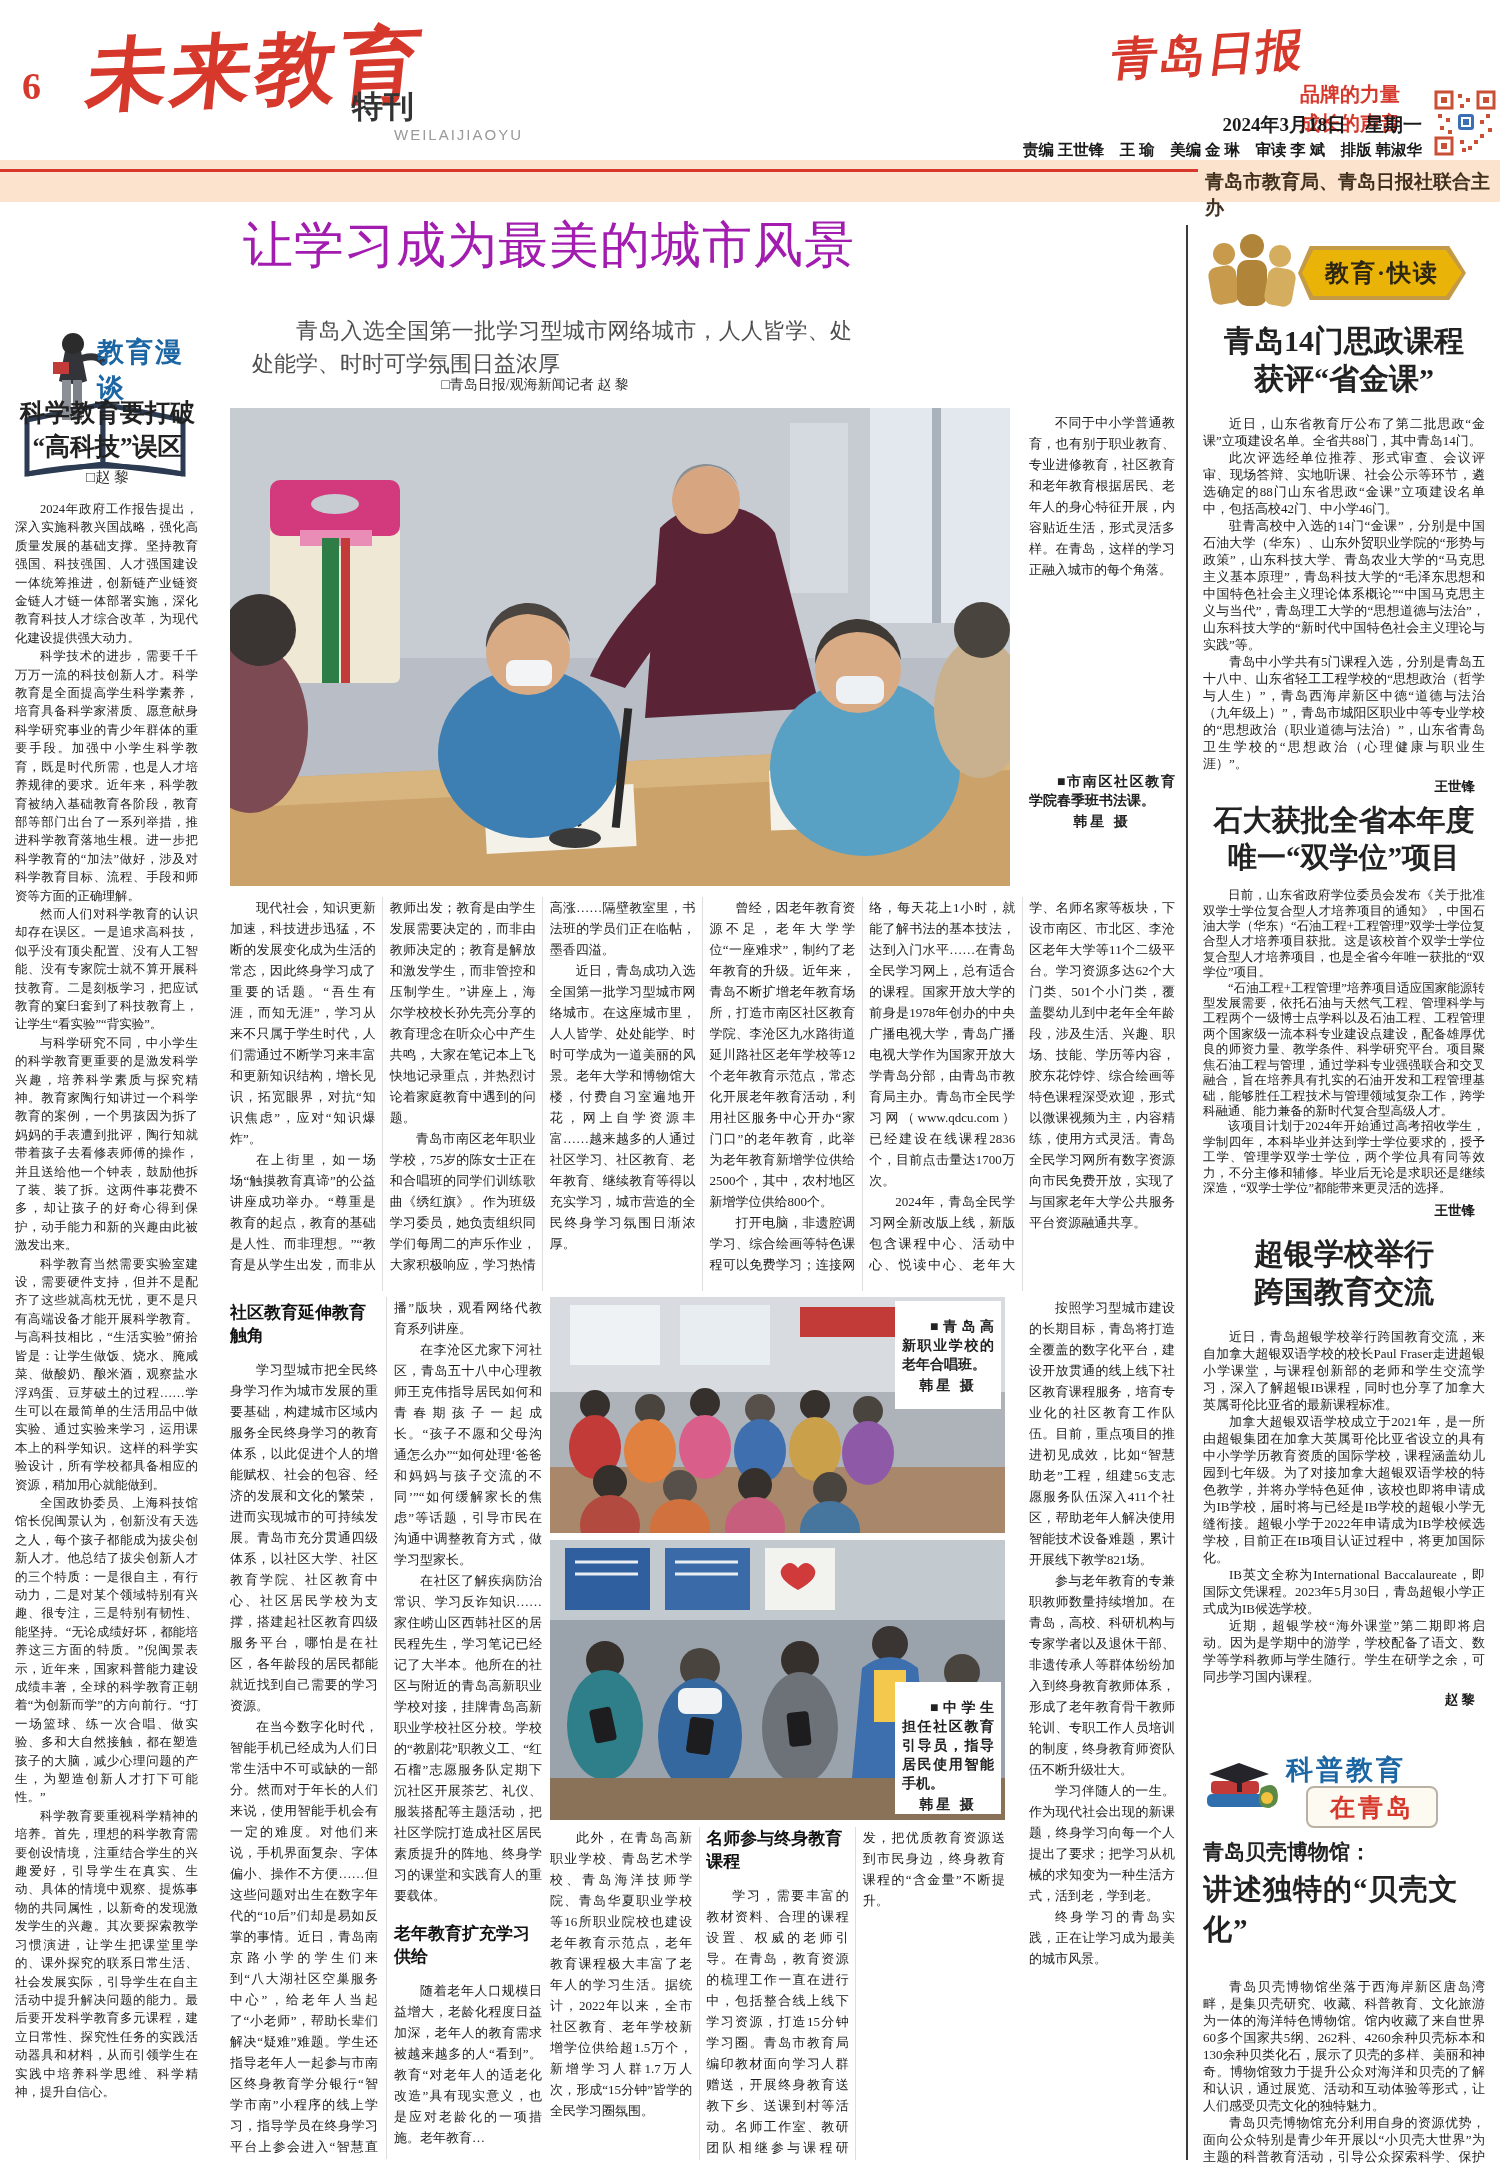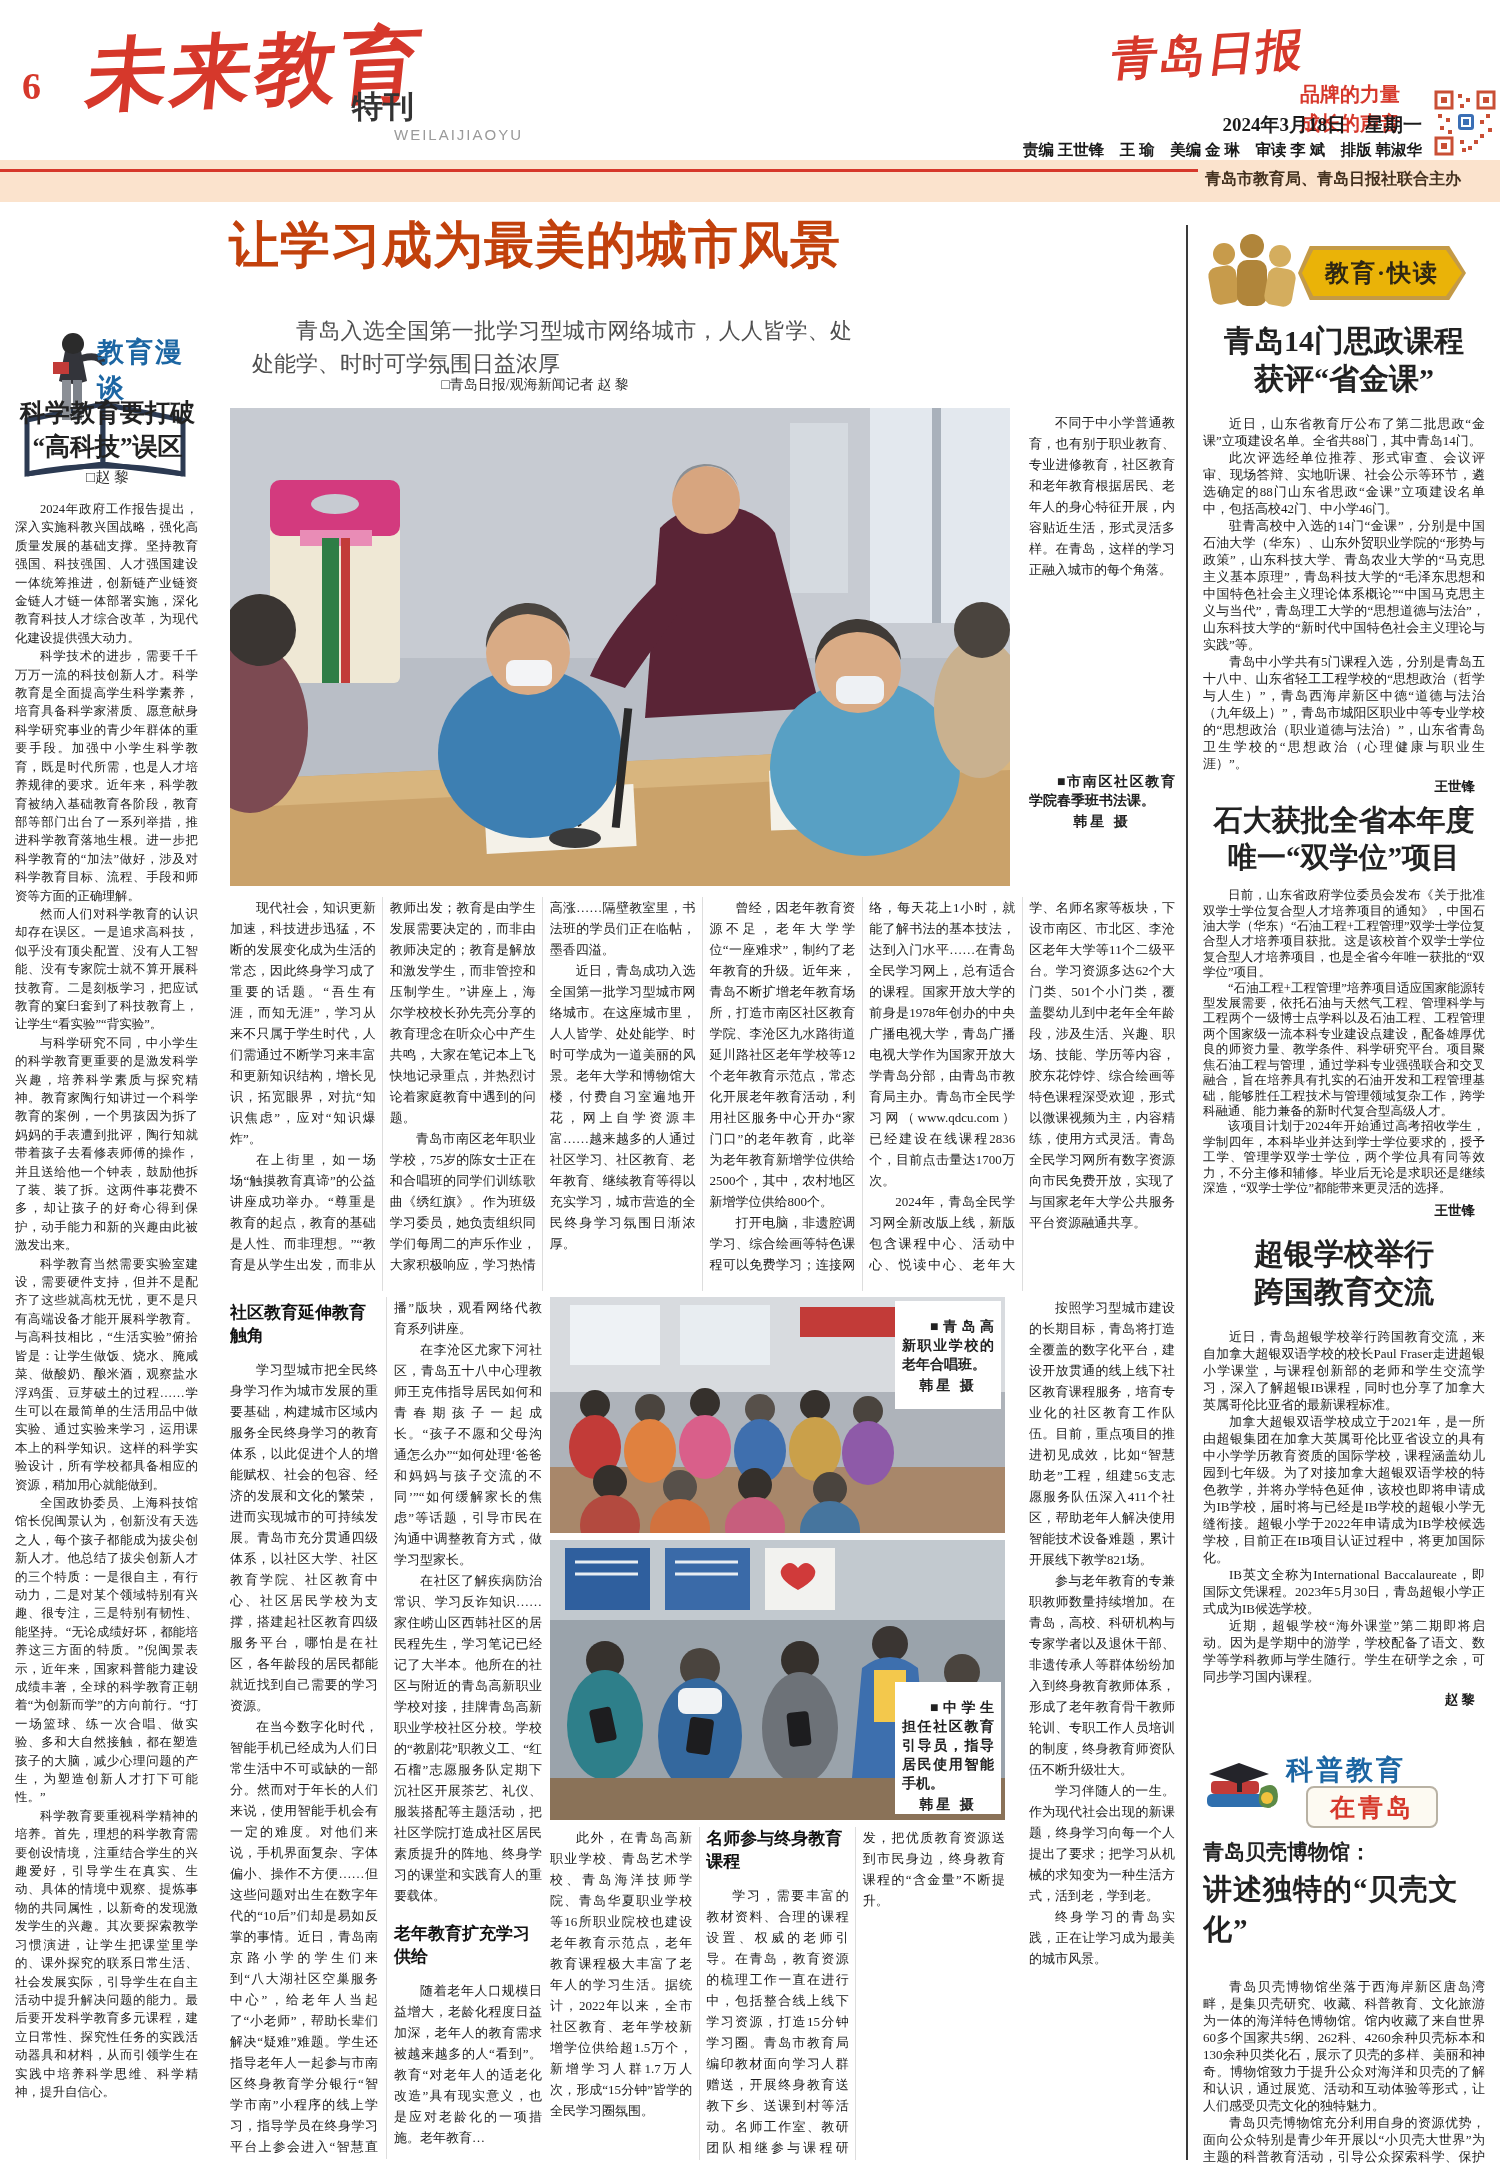--- a/index.html
+++ b/index.html
@@ -12,28 +12,28 @@
   .masthead{font-size:80px;font-weight:bold;color:#d6382b;transform:skewX(-8deg) rotate(-2deg);
             letter-spacing:4px;line-height:1;}
   .edition{font-size:31px;font-weight:bold;color:#333;}
   .pinyin{font-size:15px;color:#9a9a9a;letter-spacing:2px;font-family:"Liberation Sans",sans-serif;margin-left:44px;}
   .brand{font-size:46px;font-weight:bold;color:#d6382b;transform:skewX(-10deg) rotate(-3deg);letter-spacing:2px;}
   .slogan{font-size:20px;font-weight:bold;color:#d6382b;text-align:right;line-height:1.45;}
   .dateline{font-size:19px;font-weight:bold;color:#1a1a1a;text-align:right;}
   .staffline{font-size:15.5px;font-weight:bold;color:#1a1a1a;text-align:right;}
   .strip{background:#fbe3cd;}
   .stripline{background:#d6382b;}
-  .striptext{font-size:16px;font-weight:bold;color:#42301e;text-align:center;}
+  .striptext{font-size:19px;font-weight:bold;color:#42301e;}
   
   .railhead{font-size:27px;font-weight:bold;color:#1c66a3;letter-spacing:2px;}
   .railtitle{font-size:25px;font-weight:bold;text-align:center;line-height:1.35;color:#222;}
   .railby{font-size:15px;text-align:center;color:#333;}
   .railbody p{margin:0;font-size:12.5px;line-height:18.4px;text-align:justify;text-indent:2em;color:#222;}
   
-  .headline{font-size:50px;font-weight:bold;text-align:center;color:#c2410c;letter-spacing:1px;}
+  .headline{font-size:50px;font-weight:normal;text-align:right;color:#a21caf;letter-spacing:1px;}
   .subhead{font-size:22px;line-height:33px;color:#4f4f4f;text-align:justify;text-indent:2em;margin-top:16px;}
   .mainby{font-size:14px;text-align:center;color:#333;}
   .bt p, p.bt{margin:0;font-size:13px;line-height:21px;text-align:justify;text-indent:2em;}
   .cols6{column-count:6;column-gap:14px;column-rule:1px solid #ddd;column-fill:auto;height:100%;}
   .cols3{column-count:3;column-gap:14px;column-rule:1px solid #ddd;column-fill:auto;height:100%;}
   .cols2{column-count:2;column-gap:16px;column-rule:1px solid #ddd;column-fill:auto;height:100%;}
   .midhead{font-size:17px;font-weight:bold;margin:16px 0 12px 0;break-after:avoid;color:#111;}
   .caption{font-size:14px;line-height:19px;font-weight:bold;text-align:justify;color:#222;}
   .caption .lead{text-indent:2em;display:block;margin:0;}
   .credit{display:block;text-align:center;font-weight:bold;margin-top:2px;letter-spacing:3px;}

